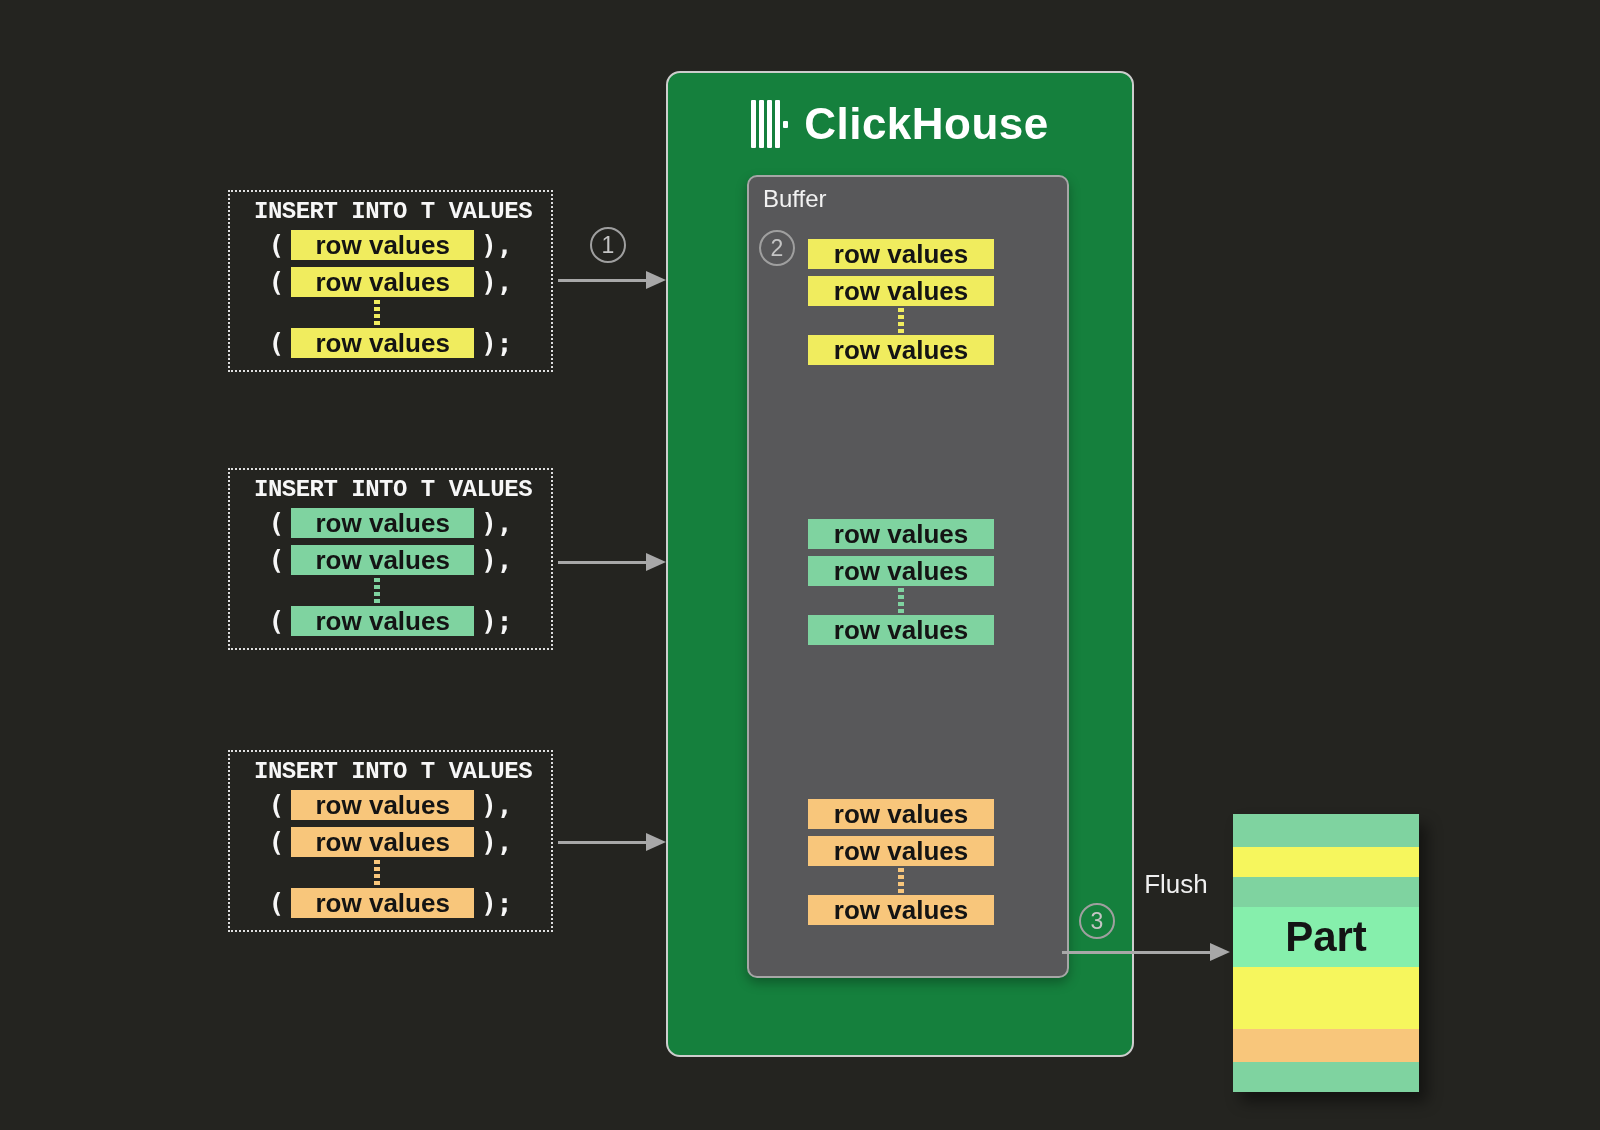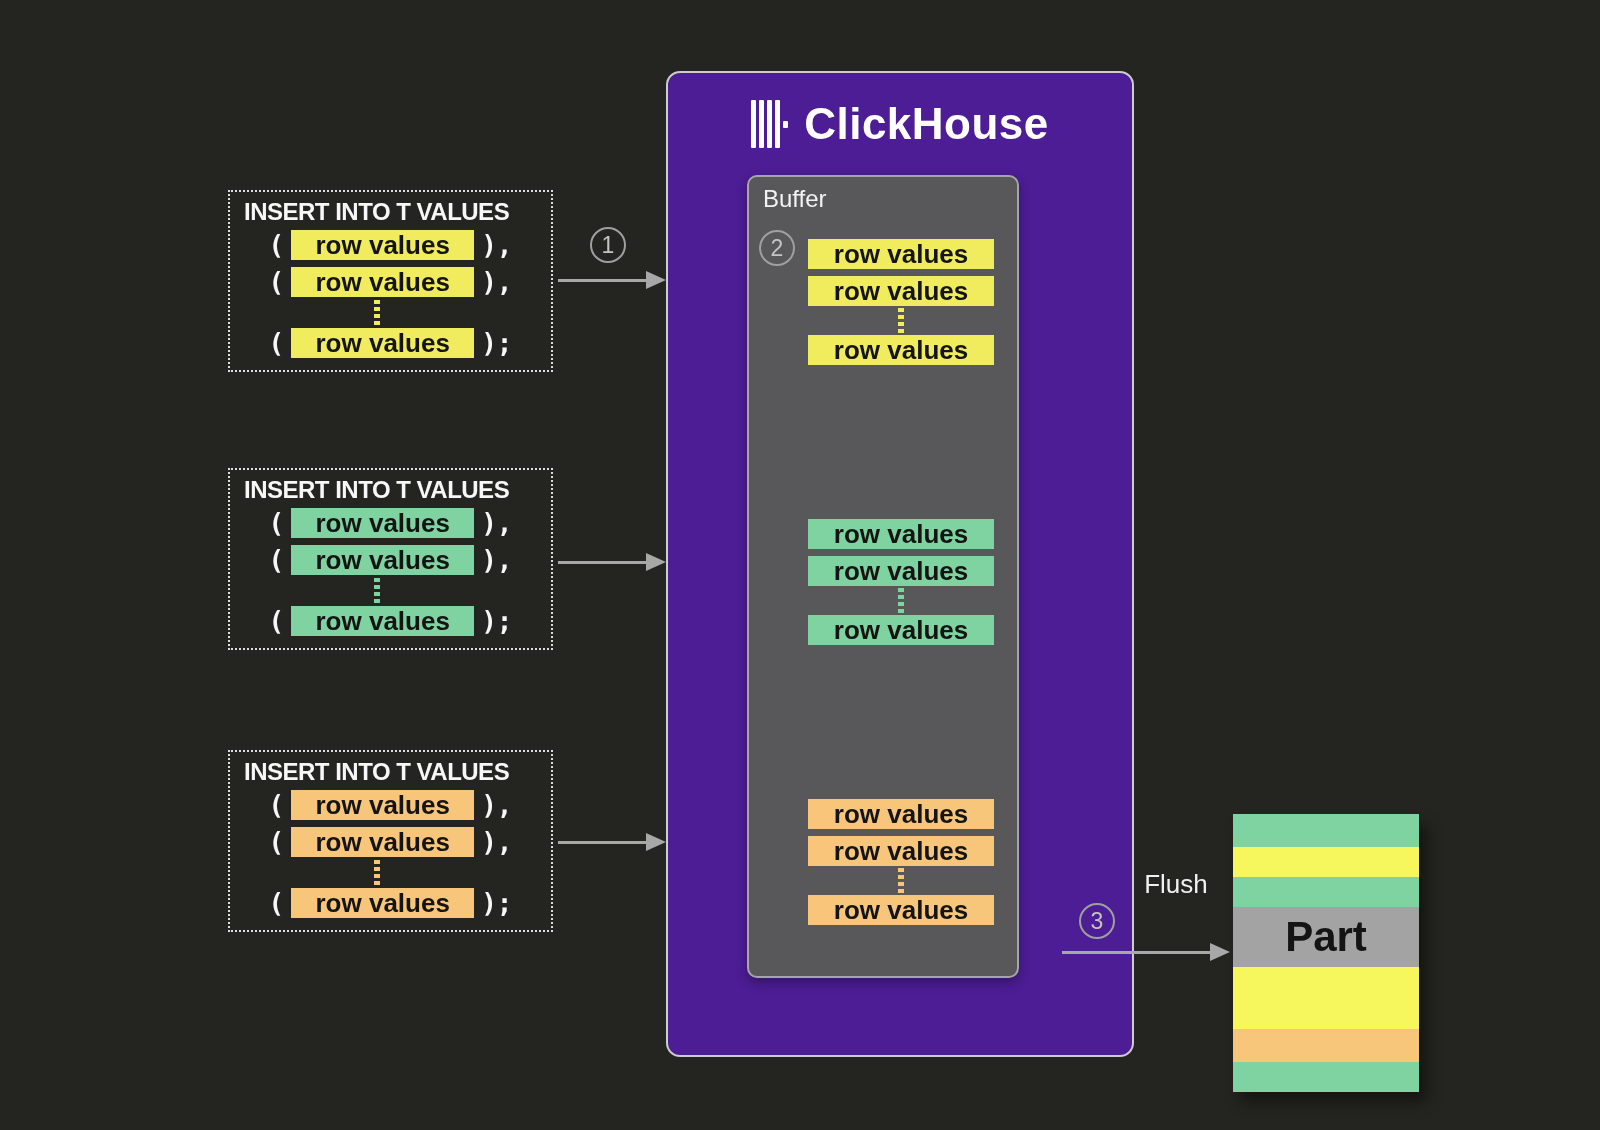--- a/index.html
+++ b/index.html
@@ -7,23 +7,23 @@
     position:relative;width:1600px;height:1130px;overflow:hidden;
     background:#242420;font-family:"Liberation Sans",sans-serif;
   }
   
   .insert-box{
     position:absolute;left:228px;width:325px;height:182px;
     border:2px dotted #dedede;box-sizing:border-box;
     padding:6px 10px 0 10px;
   }
   .insert-title{
-    font-family:Liberation Sans, sans-serif;font-weight:700;
+    font-family:Liberation Mono, monospace;font-weight:700;
     font-size:24px;line-height:28px;color:#f7f7f7;
-    margin:0 0 4px 4px;white-space:nowrap;letter-spacing:-0.5px;
+    margin:0 0 4px 14px;white-space:nowrap;letter-spacing:-0.5px;
   }
   .code-line{display:flex;align-items:center;justify-content:center;gap:7px;margin-bottom:7px;}
   .code-line.second{margin-bottom:3px;}
   .paren{
     font-family:"DejaVu Sans Mono",monospace;font-weight:700;
     font-size:26px;color:#f7f7f7;white-space:pre;
   }
   .hl{
     width:183px;height:30px;display:flex;align-items:center;justify-content:center;
     font-weight:700;font-size:26px;color:#141414;white-space:nowrap;
@@ -44,33 +44,33 @@
   
   .circ{
     position:absolute;width:36px;height:36px;box-sizing:border-box;
     border:2.5px solid #9f9f9f;border-radius:50%;
     display:flex;align-items:center;justify-content:center;
     color:#c4c4c4;font-size:23px;line-height:1;
   }
   
   .ch-box{
     position:absolute;left:666px;top:71px;width:468px;height:986px;box-sizing:border-box;
-    background:#4c1d95;border:2px solid #cdcdcd;border-radius:14px;
+    background:#15803d;border:2px solid #cdcdcd;border-radius:14px;
   }
   .ch-header{
     position:absolute;left:0;right:0;top:24px;height:54px;
     display:flex;align-items:center;justify-content:center;gap:16px;
   }
   .ch-logo{display:flex;align-items:center;gap:3px;height:50px;}
   .ch-logo .bar{width:5px;height:48px;background:#ffffff;border-radius:1px;}
   .ch-logo .dot{width:5px;height:7px;background:#ffffff;border-radius:1px;}
   .ch-title{font-size:44px;font-weight:700;color:#ffffff;letter-spacing:0.5px;white-space:nowrap;}
   
   .buffer-box{
-    position:absolute;left:79px;top:102px;width:272px;height:803px;box-sizing:border-box;
+    position:absolute;left:79px;top:102px;width:322px;height:803px;box-sizing:border-box;
     background:#58585a;border:2px solid #a6a6a6;border-radius:10px;
     box-shadow:0 5px 12px rgba(0,0,0,0.3);
   }
   .buffer-label{position:absolute;left:14px;top:8px;font-size:24px;color:#f2f2f2;}
   .buf-group{position:absolute;left:59px;width:186px;}
   .buf-row{
     height:30px;margin-bottom:7px;display:flex;align-items:center;justify-content:center;
     font-weight:700;font-size:26px;color:#141414;white-space:nowrap;
   }
   .buf-row.second{margin-bottom:2px;}
@@ -234,21 +234,21 @@
   <div class="flush-label">Flush</div>
   <div class="arrow" style="left:1062px;top:943px">
     <div class="shaft" style="width:148px"></div>
     <div class="head"></div>
   </div>
 
   <div class="part-box">
     <div class="stripe s0" style="background-color: rgb(127, 211, 160);"></div>
     <div class="stripe s1" style="background-color: rgb(246, 246, 93);"></div>
     <div class="stripe s2" style="background-color: rgb(127, 211, 160);"></div>
-    <div class="stripe s3" style="background-color: #a3a3a3;">
+    <div class="stripe s3" style="background-color: #86efac;">
       <span class="part-label">Part</span>
     </div>
     <div class="stripe s4" style="background-color: rgb(246, 246, 93);"></div>
     <div class="stripe s5" style="background-color: rgb(248, 198, 123);"></div>
     <div class="stripe s6" style="background-color: rgb(127, 211, 160);"></div>
   </div>
 
 </div>
 
 </body></html>

